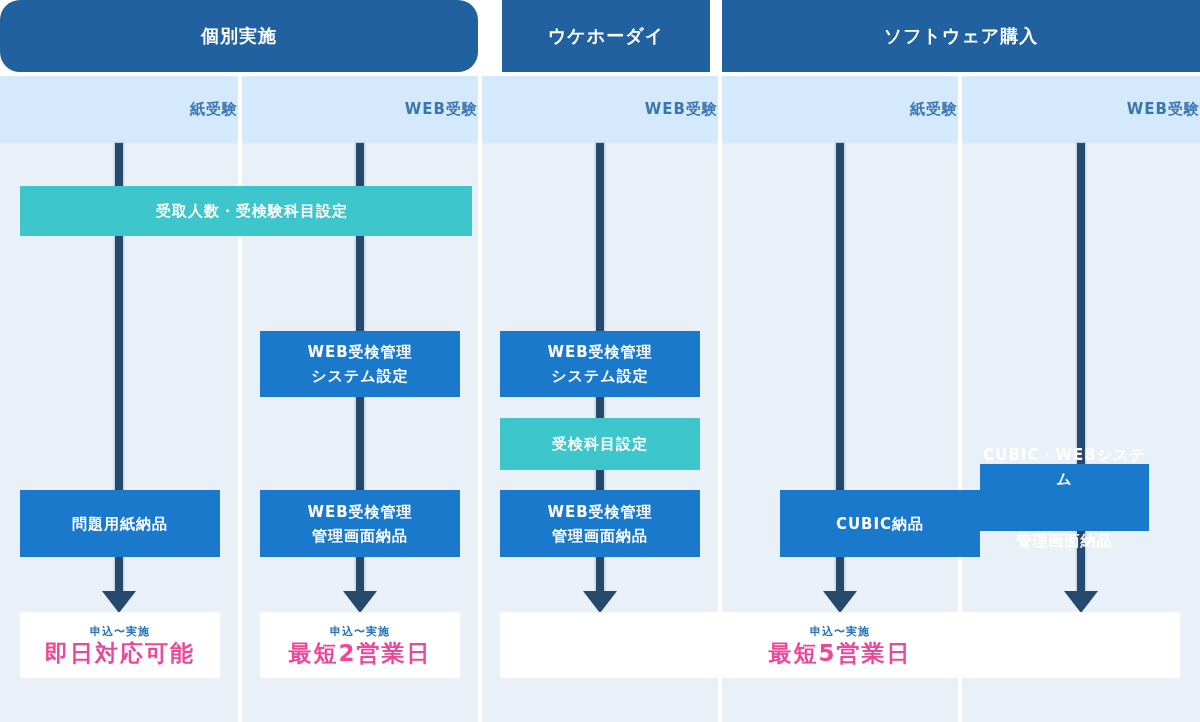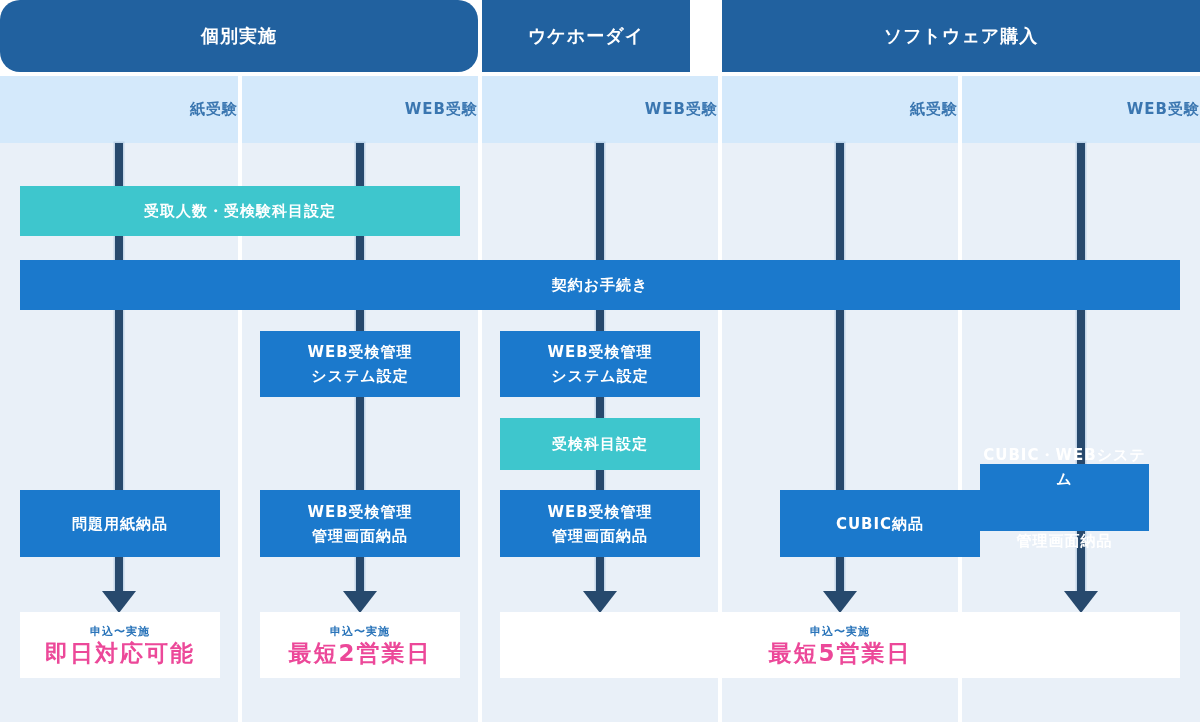--- a/index.html
+++ b/index.html
@@ -11,21 +11,21 @@
     font-family:"DejaVu Sans","Liberation Sans",sans-serif;
   }
   
   .plan-header{
     position:absolute;top:0;height:72px;
     background:#21619f;
     display:flex;align-items:center;justify-content:center;
     color:#ffffff;font-size:18px;font-weight:bold;letter-spacing:1px;
   }
   .ph-1{left:0;width:478px;border-radius:20px;}
-  .ph-2{left:482px;width:208px;}
+  .ph-2{left:502px;width:208px;}
   .ph-3{left:722px;width:478px;}
   
   .method-cell{
     position:absolute;top:76px;height:67px;
     background:#d4e9fb;
     display:flex;align-items:center;justify-content:flex-end;
     color:#3a76b0;font-size:15px;font-weight:bold;letter-spacing:1px;
   }
   
   .col-bg{
@@ -55,21 +55,21 @@
   .ah1{left:102px;} .ah2{left:343px;} .ah3{left:583px;} .ah4{left:823px;} .ah5{left:1064px;}
   
   .step-box{
     position:absolute;z-index:2;
     display:flex;flex-direction:column;align-items:center;justify-content:center;
     color:#ffffff;font-size:15px;font-weight:bold;letter-spacing:1px;
     line-height:1.6;text-align:center;
   }
   .blue{background:#1b79cc;}
   .teal{background:#3ec6cd;}
-  .sb-receive{left:20px;top:186px;width:440px;height:50px;}
+  .sb-receive{left:20px;top:186px;width:440px;height:50px;padding-left:12px;}
   .sb-contract{left:20px;top:260px;width:1160px;height:50px;}
   .sb-websetup2{left:260px;top:331px;width:200px;height:66px;}
   .sb-websetup3{left:500px;top:331px;width:200px;height:66px;}
   .sb-subject{left:500px;top:418px;width:200px;height:52px;}
   .sb-paper{left:20px;top:490px;width:200px;height:67px;}
   .sb-webdeliv2{left:260px;top:490px;width:200px;height:67px;}
   .sb-webdeliv3{left:500px;top:490px;width:200px;height:67px;}
   .sb-cubic{left:740px;top:490px;width:200px;height:67px;margin-left:40px;}
   .sb-cubicweb{left:980px;top:464px;width:169px;height:67px;gap:38px;}
   .step-box span{display:block;}
@@ -135,23 +135,20 @@
   <div class="arrow-head ah3"></div>
   <div class="arrow-line ax4"></div>
   <div class="arrow-head ah4"></div>
   <div class="arrow-line ax5"></div>
   <div class="arrow-head ah5"></div>
 
   <div class="step-box teal sb-receive">
     <span>受取人数・受検験科目設定</span>
   </div>
 
-  <div class="step-box blue sb-contract">
-    <span>契約お手続き</span>
-  </div>
 
   <div class="step-box blue sb-websetup2">
     <span>WEB受検管理</span>
     <span>システム設定</span>
   </div>
 
   <div class="step-box blue sb-websetup3">
     <span>WEB受検管理</span>
     <span>システム設定</span>
   </div>

